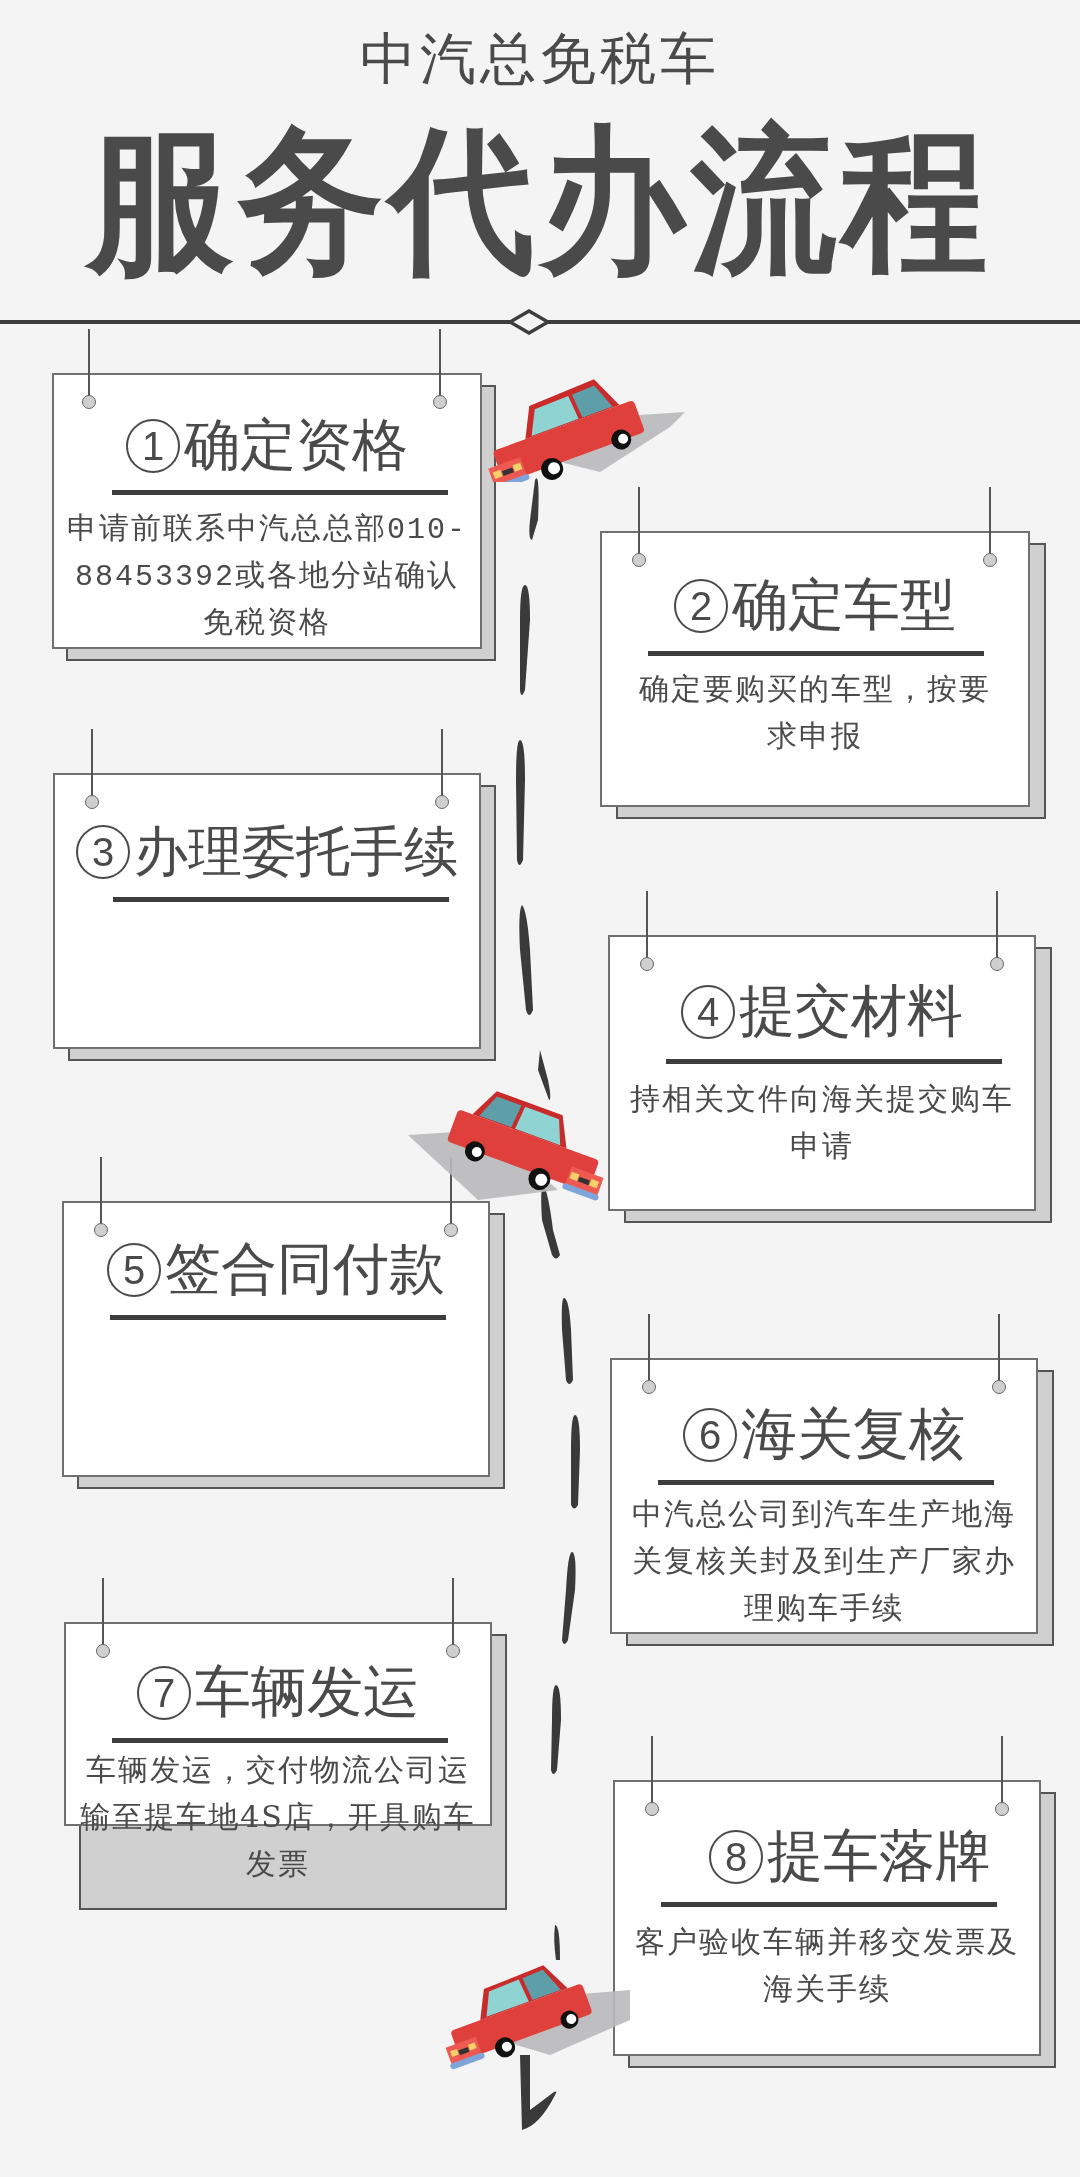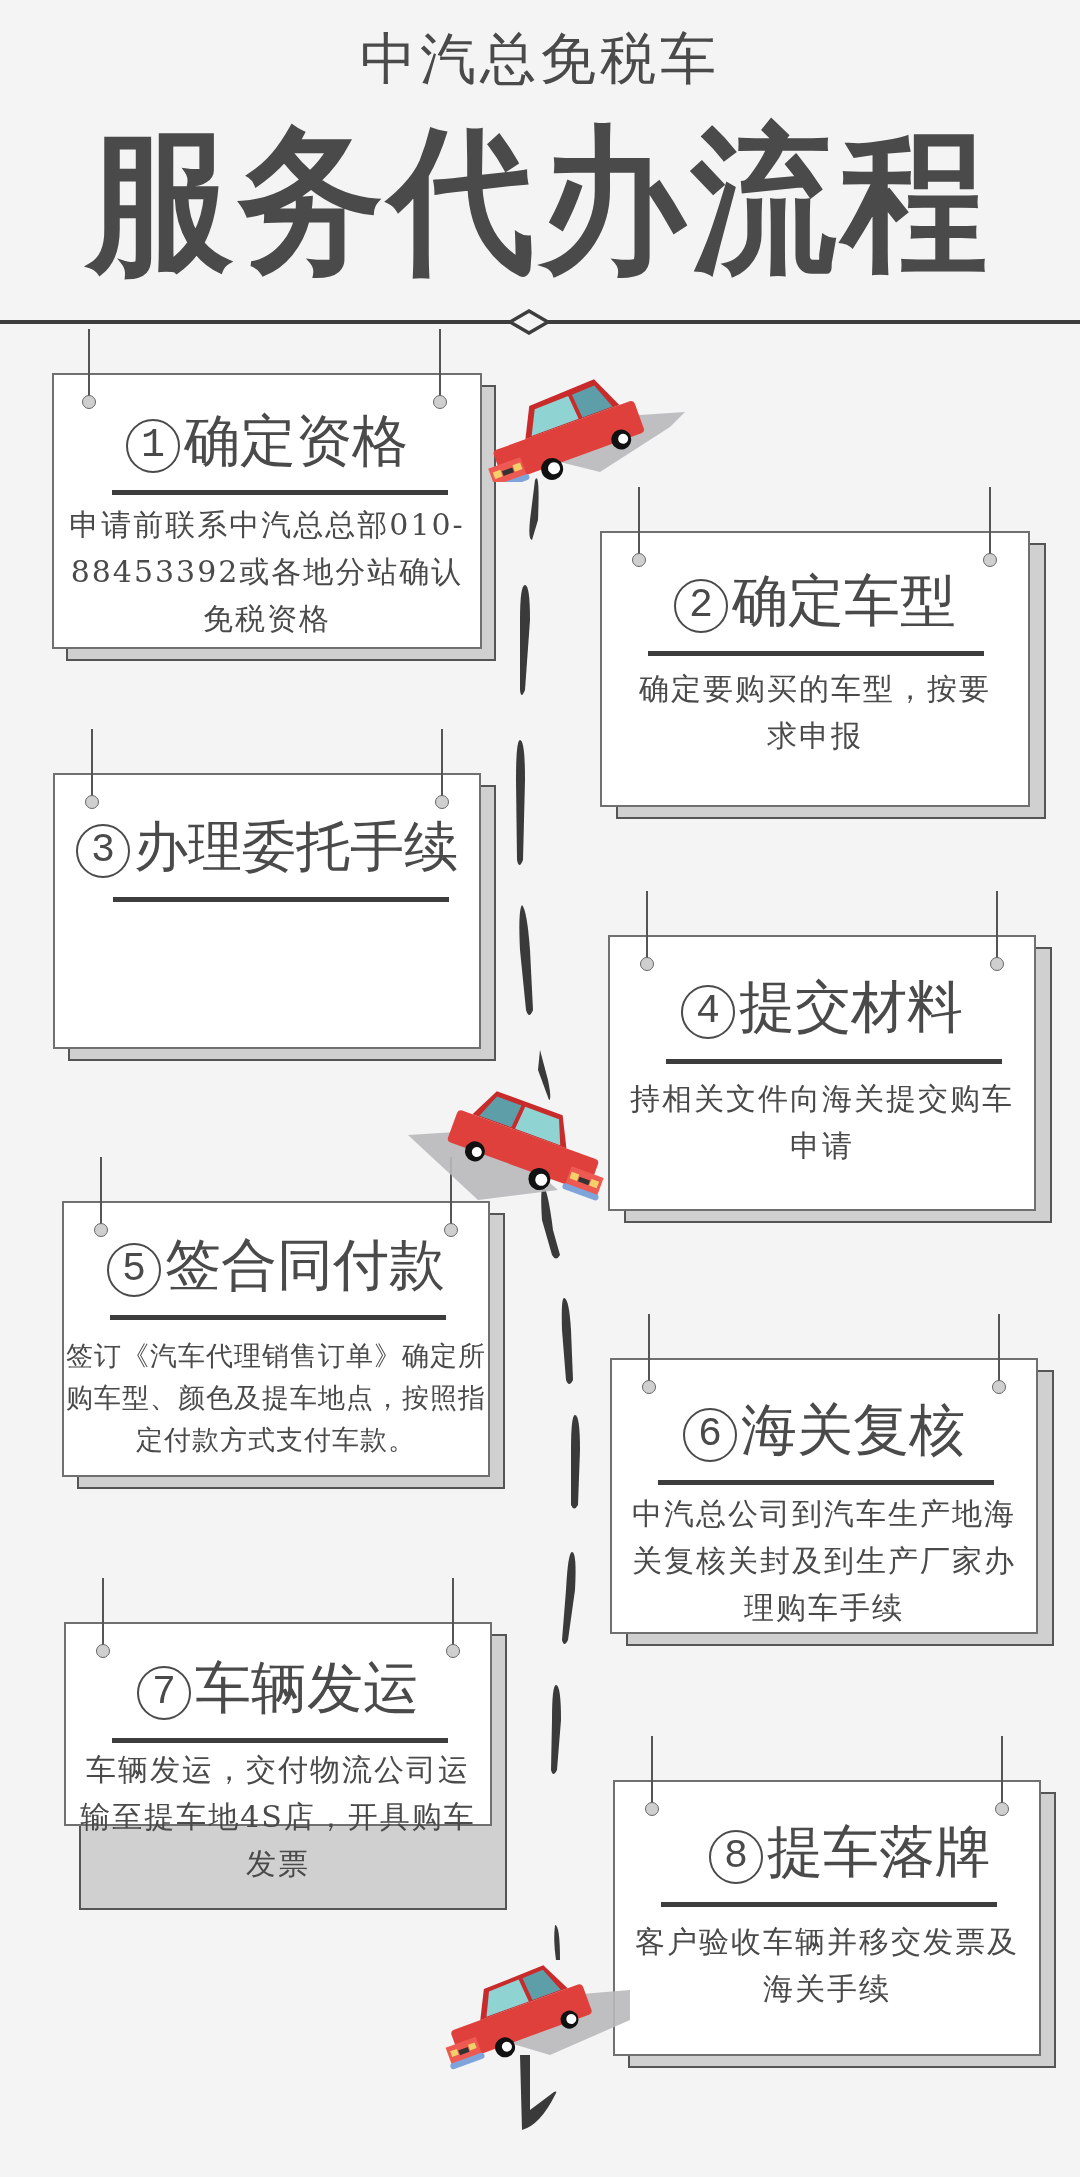--- a/index.html
+++ b/index.html
@@ -37,21 +37,21 @@
   .card .string {
     position: absolute; width: 2px; background: #555; top: -46px; height: 74px;
   }
   .card .pin {
     position: absolute; width: 14px; height: 14px; border-radius: 50%;
     background: #cfcfcf; border: 1.5px solid #666; top: 20px;
   }
   .card .title {
     position: absolute; left: 0; width: 100%; text-align: center;
     font-size: 56px; color: #4a4a4a; line-height: 64px; white-space: nowrap;
-    font-family: Liberation Mono, monospace;
+    font-family: Liberation Sans, sans-serif;
   }
   .card .title .num {
     display: inline-block; width: 54px; height: 54px; border: 2px solid #4a4a4a; border-radius: 50%;
     font-size: 40px; line-height: 50px; text-align: center; vertical-align: 4px; margin-right: 4px;
   }
   .card .divider {
     position: absolute; height: 5px; background: #3d3d3d;
   }
   .card .desc {
     position: absolute; left: 6px; right: 6px; text-align: center;
@@ -90,21 +90,21 @@
 
 <div class="card-wrap" style="left:52px; top:373px;">
   <div class="card-shadow" style="left:14px; top:12px; width:430px; height:276px;"></div>
   <div class="card" style="width:430px; height:276px;">
     <div class="string" style="left:34px;"></div>
     <div class="string" style="left:385px;"></div>
     <div class="pin" style="left:28px;"></div>
     <div class="pin" style="left:379px;"></div>
     <div class="title" style="top:38px;"><span class="num">1</span><span>确定资格</span></div>
     <div class="divider" style="left:58px; width:336px; top:115px;"></div>
-    <div class="desc" style="top:126px;">申请前联系中汽总总部010-88453392或各地分站确认免税资格</div>
+    <div class="desc" style="top:132px;font-family:Liberation Mono, monospace;">申请前联系中汽总总部010-88453392或各地分站确认免税资格</div>
   </div>
 </div>
 
 <div class="card-wrap" style="left:600px; top:531px;">
   <div class="card-shadow" style="left:16px; top:12px; width:430px; height:276px;"></div>
   <div class="card" style="width:430px; height:276px;">
     <div class="string" style="left:36px;"></div>
     <div class="string" style="left:387px;"></div>
     <div class="pin" style="left:30px;"></div>
     <div class="pin" style="left:381px;"></div>
@@ -141,21 +141,20 @@
 
 <div class="card-wrap" style="left:62px; top:1201px;">
   <div class="card-shadow" style="left:15px; top:12px; width:428px; height:276px;"></div>
   <div class="card" style="width:428px; height:276px;">
     <div class="string" style="left:36px;"></div>
     <div class="string" style="left:386px;"></div>
     <div class="pin" style="left:30px;"></div>
     <div class="pin" style="left:380px;"></div>
     <div class="title" style="top:34px;"><span class="num">5</span><span>签合同付款</span></div>
     <div class="divider" style="left:46px; width:336px; top:112px;"></div>
-    <div class="desc" style="top:132px; left:0px; right:0px; font-size:27px; line-height:42px; letter-spacing:1px;">签订《汽车代理销售订单》确定所购车型、颜色及提车地点，按照指定付款方式支付车款。</div>
   </div>
 </div>
 
 <div class="card-wrap" style="left:610px; top:1358px;">
   <div class="card-shadow" style="left:16px; top:12px; width:428px; height:276px;"></div>
   <div class="card" style="width:428px; height:276px;">
     <div class="string" style="left:36px;"></div>
     <div class="string" style="left:386px;"></div>
     <div class="pin" style="left:30px;"></div>
     <div class="pin" style="left:380px;"></div>

